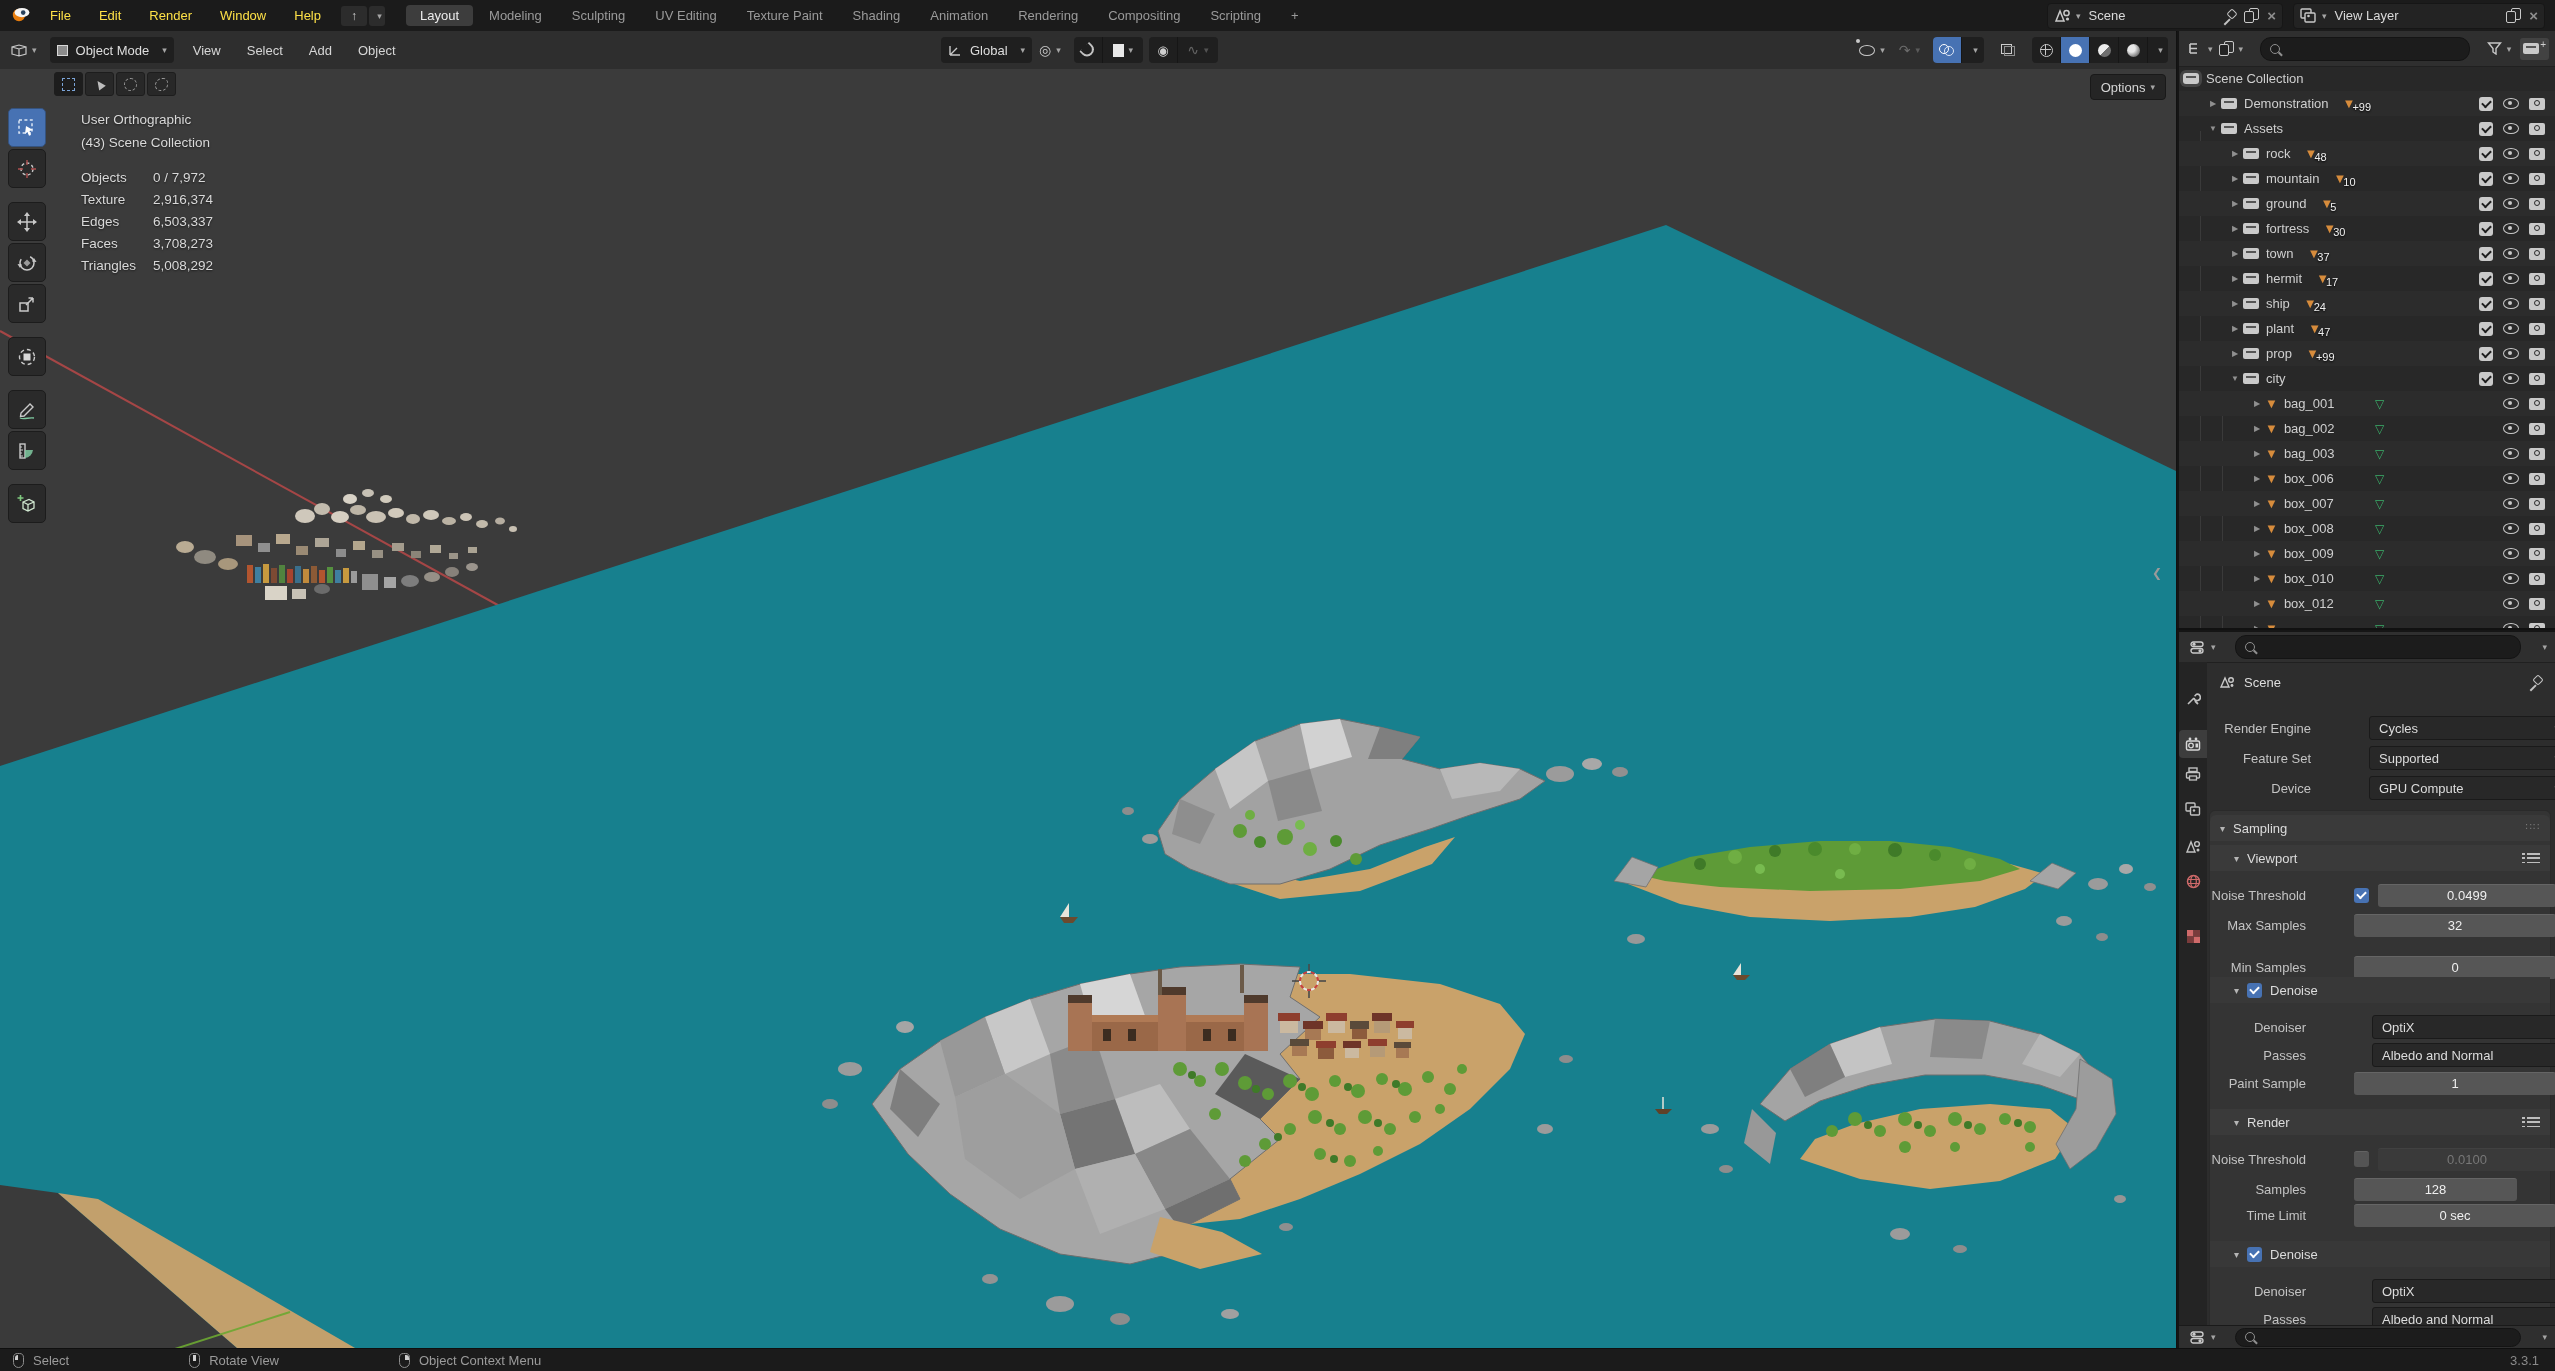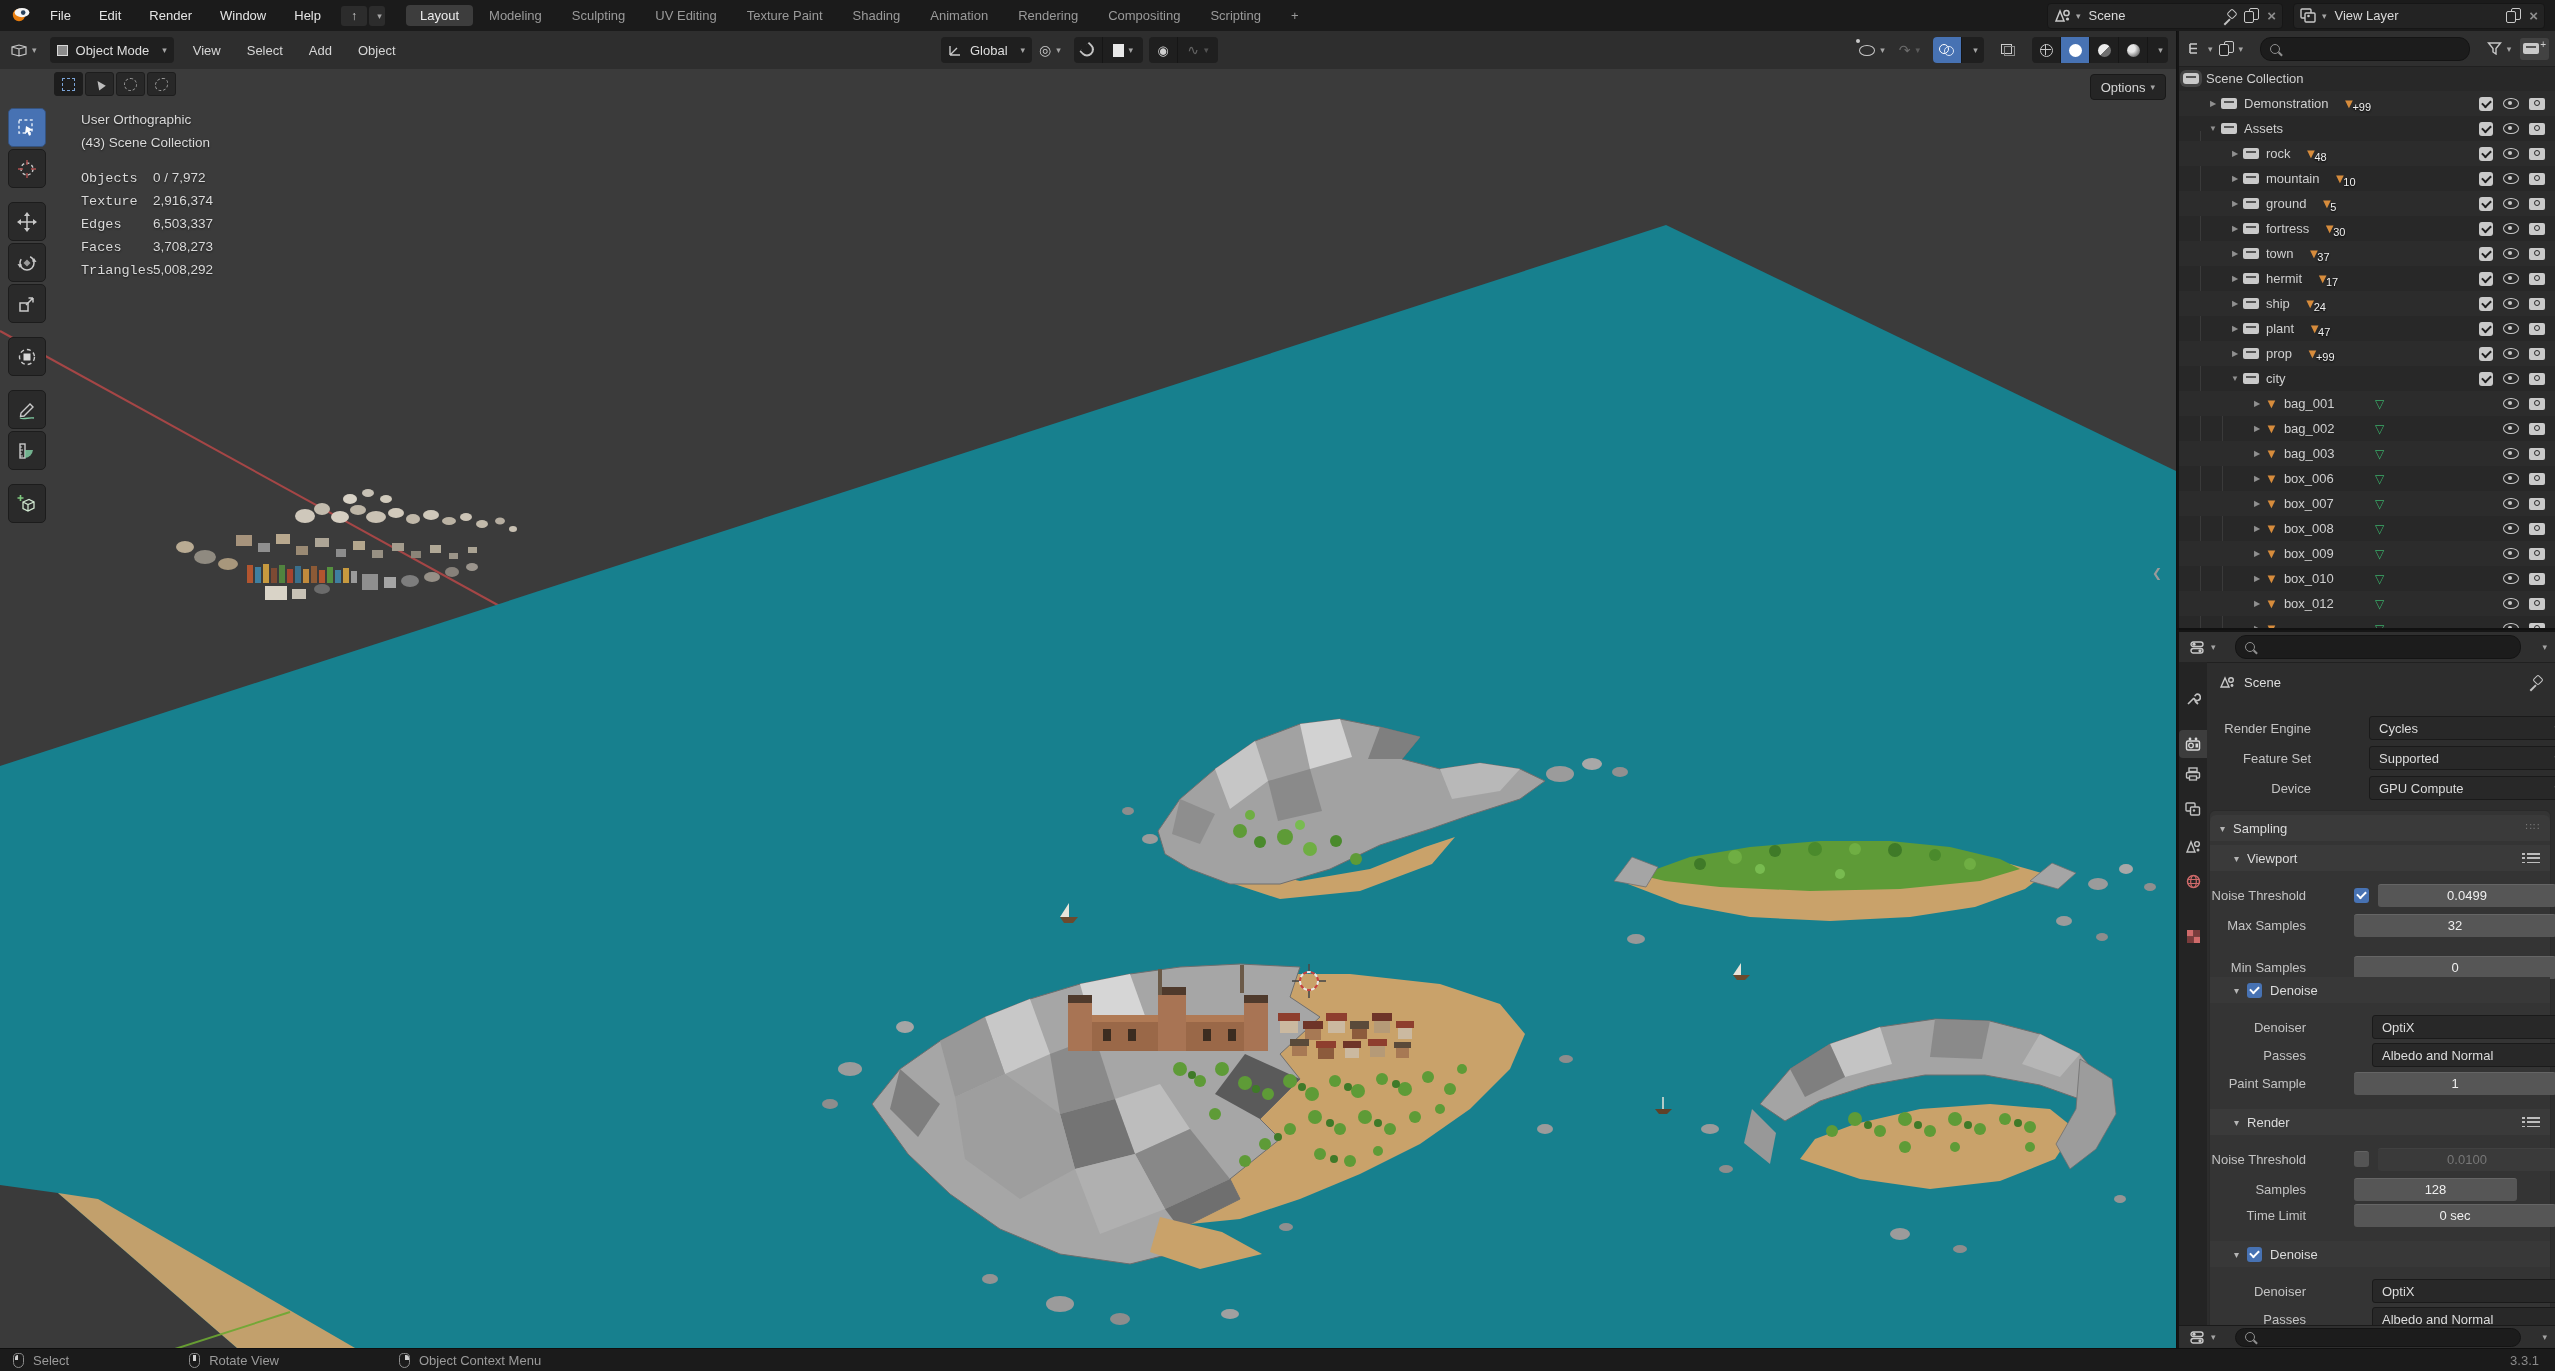--- a/index.html
+++ b/index.html
@@ -6,21 +6,21 @@
   #app{position:relative;width:2555px;height:1371px;overflow:hidden;background:#111;
        font-family:"Liberation Sans","DejaVu Sans",sans-serif;color:#d4d4d4;font-size:13px;
        -webkit-font-smoothing:antialiased;}
   .abs{position:absolute;}
   .row{display:flex;align-items:center;}
   .dd{font-size:9px;color:#a5a5a5;margin-left:5px;}
   .dim{opacity:.38;}
 
   
   #topbar{left:0;top:0;width:2555px;height:31px;background:#1b1b1b;display:flex;align-items:center;border-bottom:1px solid #0e0e0e;}
-  .menu-item{padding:0 14px;color:#e5e5e5;height:100%;display:flex;align-items:center;cursor:default;justify-content:flex-end;}
+  .menu-item{padding:0 14px;color:#fde047;height:100%;display:flex;align-items:center;cursor:default;justify-content:flex-end;}
   .ws-tab{padding:3px 14px;color:#9a9a9a;border-radius:4px;margin:0 1px;}
   .ws-tab.active{background:#3d3d3d;color:#ececec;}
   .tb-btn{width:26px;height:20px;background:#2c2c2c;border-radius:3px;display:flex;align-items:center;justify-content:center;color:#cfcfcf;font-size:12px;margin-left:6px;}
   .tb-dd{width:16px;height:20px;display:flex;align-items:center;justify-content:center;background:#2c2c2c;border-radius:3px;margin-left:2px;}
   .id-pill{height:24px;background:#232323;border:1px solid #161616;border-radius:4px;display:flex;align-items:center;padding:0 6px;margin-left:10px;}
   .id-pill .lbl{color:#d9d9d9;margin:0 8px;min-width:70px;}
   .pages{position:relative;width:15px;height:15px;display:inline-block;}
   .pages::before{content:"";position:absolute;right:0;top:0;width:8px;height:10px;border:1.5px solid #c9c9c9;border-radius:2px;}
   .pages::after{content:"";position:absolute;left:0;bottom:0;width:8px;height:10px;border:1.5px solid #c9c9c9;border-radius:2px;background:#232323;}
   .xicon{color:#8d8d8d;font-size:15px;font-weight:bold;margin-left:8px;}
@@ -50,21 +50,21 @@
   .magnet{width:10px;height:9px;border:2.6px solid #c2c2c2;border-bottom:none;border-radius:7px 7px 0 0;transform:rotate(135deg);display:inline-block;}
   .xray{position:relative;width:14px;height:12px;}
   .xray::before{content:"";position:absolute;left:0;top:0;width:9px;height:8px;border:1.5px solid #cdcdcd;}
   .xray::after{content:"";position:absolute;right:0;bottom:0;width:9px;height:8px;border:1.5px solid #8f8f8f;}
 
   
   #viewport{left:0;top:69px;width:2176px;height:1279px;background:#3b3b3b;overflow:hidden;}
   #scene-svg{position:absolute;left:0;top:0;}
   .ov-stats{left:81px;top:39px;color:#d9d9d9;text-shadow:0 1px 2px rgba(0,0,0,.55);font-size:13.5px;line-height:23px;}
   .ov-stats .grid{margin-top:13px;line-height:22px;}
-  .ov-stats .k{display:inline-block;width:72px;font-family:Liberation Mono, monospace;}
+  .ov-stats .k{display:inline-block;width:72px;}
   .toolbar{left:8px;top:39px;width:37px;display:flex;flex-direction:column;}
   .tool{width:36px;height:37px;background:#2a2a2a;border:1px solid #1c1c1c;border-radius:5px;margin-bottom:2px;display:flex;align-items:center;justify-content:center;}
   .tool.active{background:#4772b3;border-color:#35537f;}
   .tgap{height:12px;}
   .modebar{left:54px;top:3px;display:flex;}
   .mode-btn{width:27px;height:22px;background:#282828;border:1px solid #1d1d1d;border-radius:3px;margin-right:2px;display:flex;align-items:center;justify-content:center;}
   .mode-btn.active{background:#1d1d1d;}
   .dash-sq{width:11px;height:11px;border:1.4px dashed #7ba4d8;}
   .dash-ci{width:11px;height:11px;border:1.4px dashed #9a9a9a;border-radius:50%;}
   .cursor-arrow{width:0;height:0;border-left:5px solid transparent;border-right:5px solid transparent;border-bottom:11px solid #bdbdbd;transform:rotate(-35deg);}

